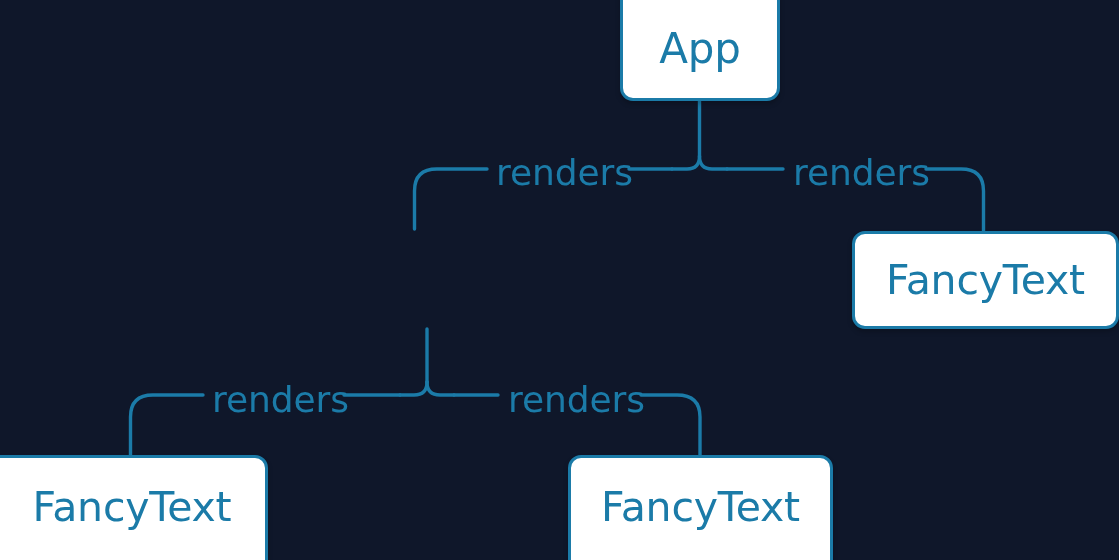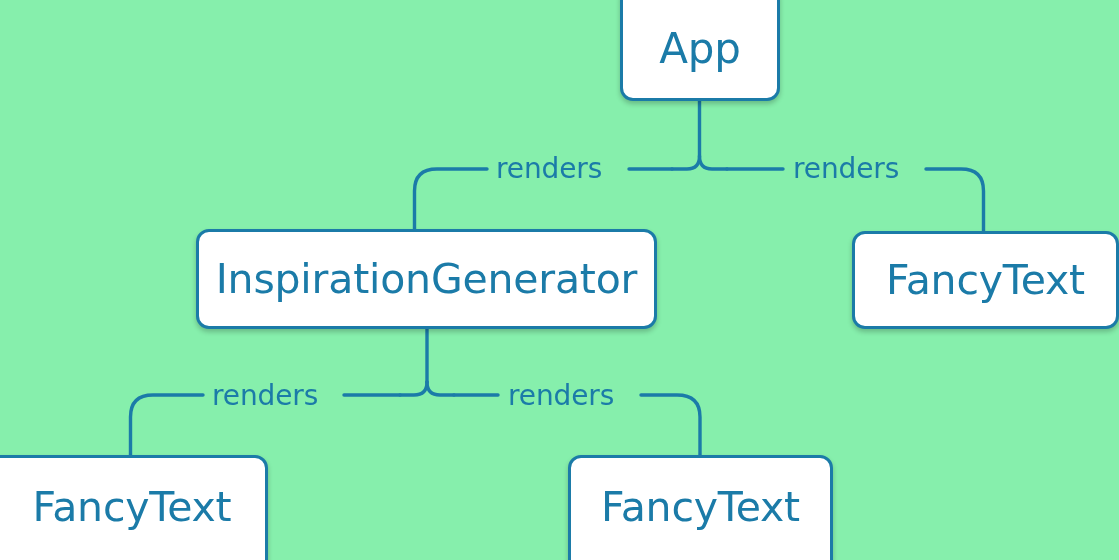--- a/index.html
+++ b/index.html
@@ -9,21 +9,21 @@
     overflow: hidden;
   }
   body {
     background: #4a7050;
     font-family: "DejaVu Sans", sans-serif;
   }
   #stage {
     position: relative;
     width: 1119px;
     height: 560px;
-    background: #86efac;
+    background: #0f172a;
   }
   #wires {
     position: absolute;
     left: 0; top: 0;
     width: 1119px;
     height: 560px;
     pointer-events: none;
   }
   .node {
     position: absolute;
@@ -51,21 +51,21 @@
   #node-fancytext-right { left: 852px; top: 231px; width: 267px; height: 98px; }
   #node-fancytext-bottom{ left: -24px; top: 455px; width: 292px; height: 122px; }
   #node-fancytext-bottom .node-label { padding-left: 20px; padding-bottom: 18px; }
   #node-copyright  { left: 568px; top: 455px;  width: 265px; height: 122px; }
   #node-copyright .node-label { padding-bottom: 18px; }
 
   .edge-label {
     position: absolute;
     color: #1b7ba8;
     font-family: "DejaVu Sans", sans-serif;
-    font-size: 28px;
+    font-size: 36px;
     font-weight: 400;
     line-height: 1;
     white-space: nowrap;
     letter-spacing: -0.1px;
   }
   #edge-label-app-inspiration   { left: 496px; top: 155px; }
   #edge-label-app-fancytext     { left: 793px; top: 155px; }
   #edge-label-ig-fancytext      { left: 212px; top: 382px; }
   #edge-label-ig-copyright      { left: 508px; top: 382px; }
 </style>
@@ -97,23 +97,20 @@
 
       <path d="M 454 395 L 498 395"></path>
       <path d="M 641 395 L 677 395 Q 700 395 700 417 L 700 455"></path>
     </g>
   </svg>
 
   <div class="node" id="node-app">
     <span class="node-label">App</span>
   </div>
 
-  <div class="node" id="node-inspiration">
-    <span class="node-label">InspirationGenerator</span>
-  </div>
 
   <div class="node" id="node-fancytext-right">
     <span class="node-label">FancyText</span>
   </div>
 
   <div class="node" id="node-fancytext-bottom">
     <span class="node-label">FancyText</span>
   </div>
 
   <div class="node" id="node-copyright">

